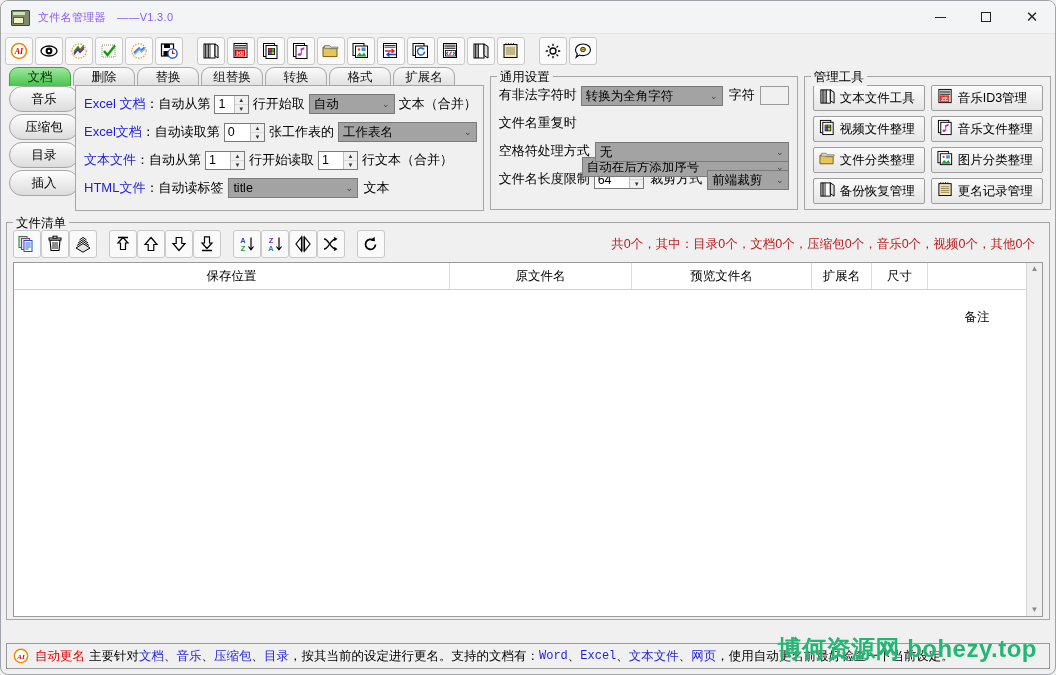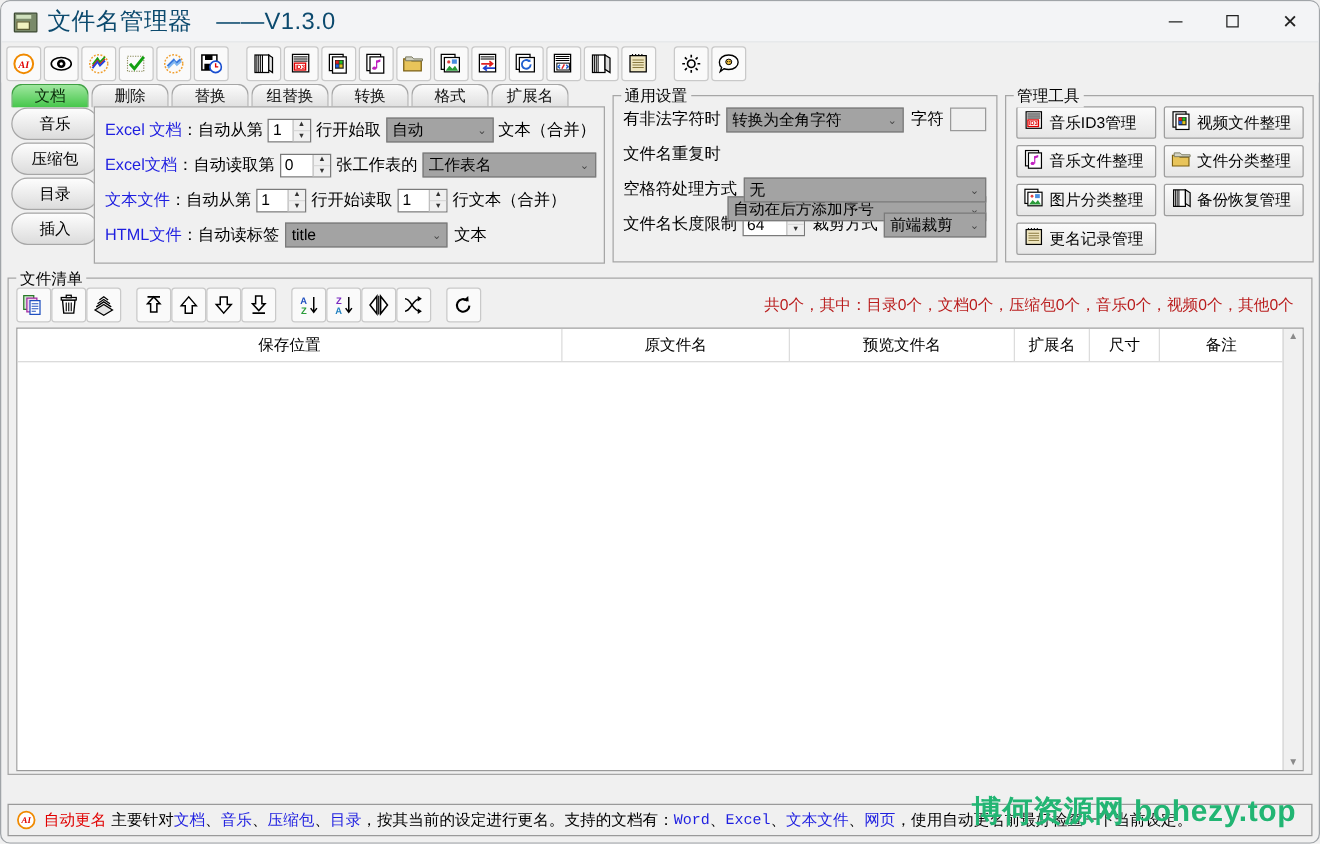--- a/index.html
+++ b/index.html
@@ -16,21 +16,21 @@
 
   
   .titlebar{
     height:32px;background:#f3f4f6;display:flex;align-items:center;
     border-bottom:1px solid #e3e5e8;position:relative;
   }
   .app-icon{width:20px;height:20px;margin-left:9px;margin-right:8px;position:relative;flex:none;}
   .app-icon .bk{position:absolute;left:1px;top:3px;width:17px;height:14px;background:#7a8a6a;border:1px solid #3c4a33;border-radius:1px;}
   .app-icon .bk2{position:absolute;left:3px;top:5px;width:12px;height:3px;background:#cfe0bd;}
   .app-icon .bk3{position:absolute;left:3px;top:10px;width:9px;height:5px;background:#f2f2c0;border:1px solid #5a5a33;}
-  .title-text{font-size:19px;color:#0c4a6e;letter-spacing:.3px;}
+  .title-text{font-size:11px;color:#8b5cf6;letter-spacing:.3px;}
   .win-ctrls{position:absolute;right:0;top:0;height:32px;display:flex;}
   .win-btn{width:46px;height:32px;display:flex;align-items:center;justify-content:center;font-size:12px;color:#222;}
   .glyph-min{display:block;width:11px;height:1px;background:#222;}
   .glyph-max{display:block;width:10px;height:10px;border:1px solid #222;box-sizing:border-box;}
   .glyph-close{display:block;font-size:15px;line-height:15px;font-family:"DejaVu Sans",sans-serif;}
 
   
   .toolbar{height:30px;padding:2px 0 0 4px;display:flex;align-items:center;gap:2px;background:#f0f0f0;}
   .tb{
     width:26px;height:26px;border:1px solid #c9c9c9;border-radius:3px;background:#fafafa;
@@ -112,21 +112,21 @@
   .fl-sep{width:12px;flex:none;}
   .counts{margin-left:auto;color:#b91c1c;font-size:12.5px;padding-right:8px;}
 
   .tablewrap{
     margin-top:5px;height:355px;border:1px solid #9a9a9a;background:#fff;
     box-sizing:border-box;display:flex;overflow:hidden;
   }
   .tablecore{flex:1;min-width:0;}
   .thead{display:flex;height:26px;border-bottom:1px solid #d0d0d0;background:#fff;font-size:12.5px;}
   .th{display:flex;align-items:center;justify-content:center;border-right:1px solid #dcdcdc;box-sizing:border-box;height:26px;}
-  .th:last-child{border-right:none;}
+  .th:last-child{border-right:none;margin-top:41px;}
   .tbody{height:327px;background:#fff;}
   .vscroll{width:16px;background:#f0f0f0;border-left:1px solid #d4d4d4;display:flex;flex-direction:column;justify-content:space-between;align-items:center;box-sizing:border-box;padding:2px 0;}
   .vscroll .sb{font-size:8px;color:#8a8a8a;line-height:8px;}
 
   
   .status{
     position:absolute;left:5px;right:5px;bottom:5px;height:26px;
     border:1px solid #9a9a9a;background:#f0f0f0;box-sizing:border-box;
     display:flex;align-items:center;padding-left:6px;font-size:12.5px;overflow:hidden;
   }
@@ -517,20 +517,35 @@
           <span class="cv">前端裁剪</span>
           <span class="carrow">⌄</span>
         </span>
       </div>
     </div>
 
     <div class="group mgmt">
       <div class="gtitle">管理工具</div>
       <div class="mgrid">
 
+        <div class="mbtn">
+          <span>
+            <svg width="17" height="17" viewBox="0 0 18 18">
+                <rect x="2" y="2" width="10" height="14" fill="#fff" stroke="#000" stroke-width="1"></rect>
+                <g stroke="#000" stroke-width="0.8">
+                  <path d="M3.5 2 v14"></path>
+                  <path d="M5 2 v14"></path>
+                  <path d="M6.5 2 v14"></path>
+                  <path d="M8 2 v14"></path>
+                </g>
+                <path d="M12 2 l4 2.5 v11.5 l-4 -2.5z" fill="#e8e8e8" stroke="#000" stroke-width="1"></path>
+              </svg>
+          </span>
+          <span>文本文件工具</span>
+        </div>
 
         <div class="mbtn">
           <span>
             <svg width="17" height="17" viewBox="0 0 18 18">
                 <rect x="2" y="1.5" width="13" height="14" fill="#fff" stroke="#000" stroke-width="1"></rect>
                 <g stroke="#000" stroke-width="0.8">
                   <path d="M3 3.4 h11"></path>
                   <path d="M3 5.1 h11"></path>
                   <path d="M3 6.8 h11"></path>
                 </g>

